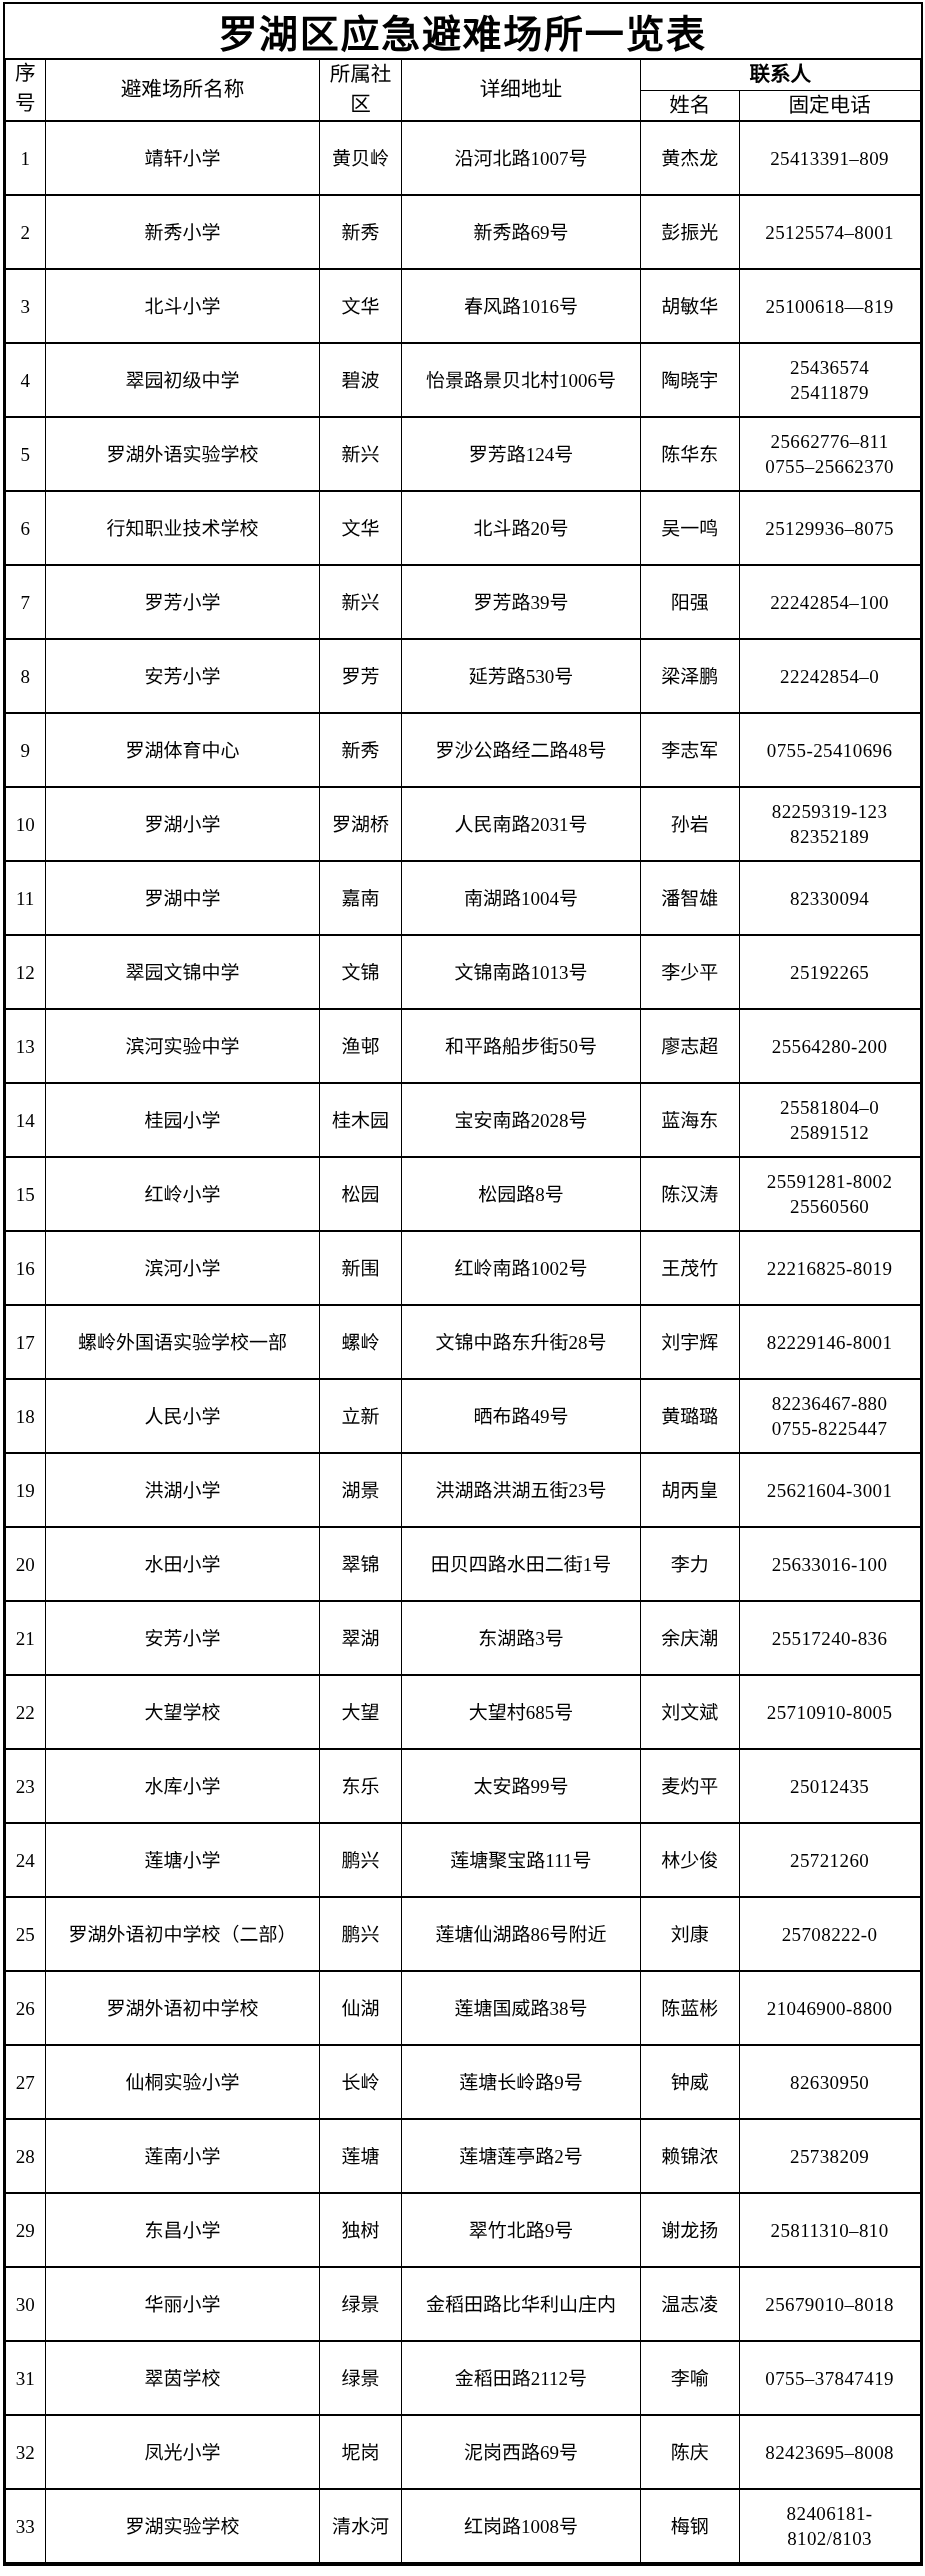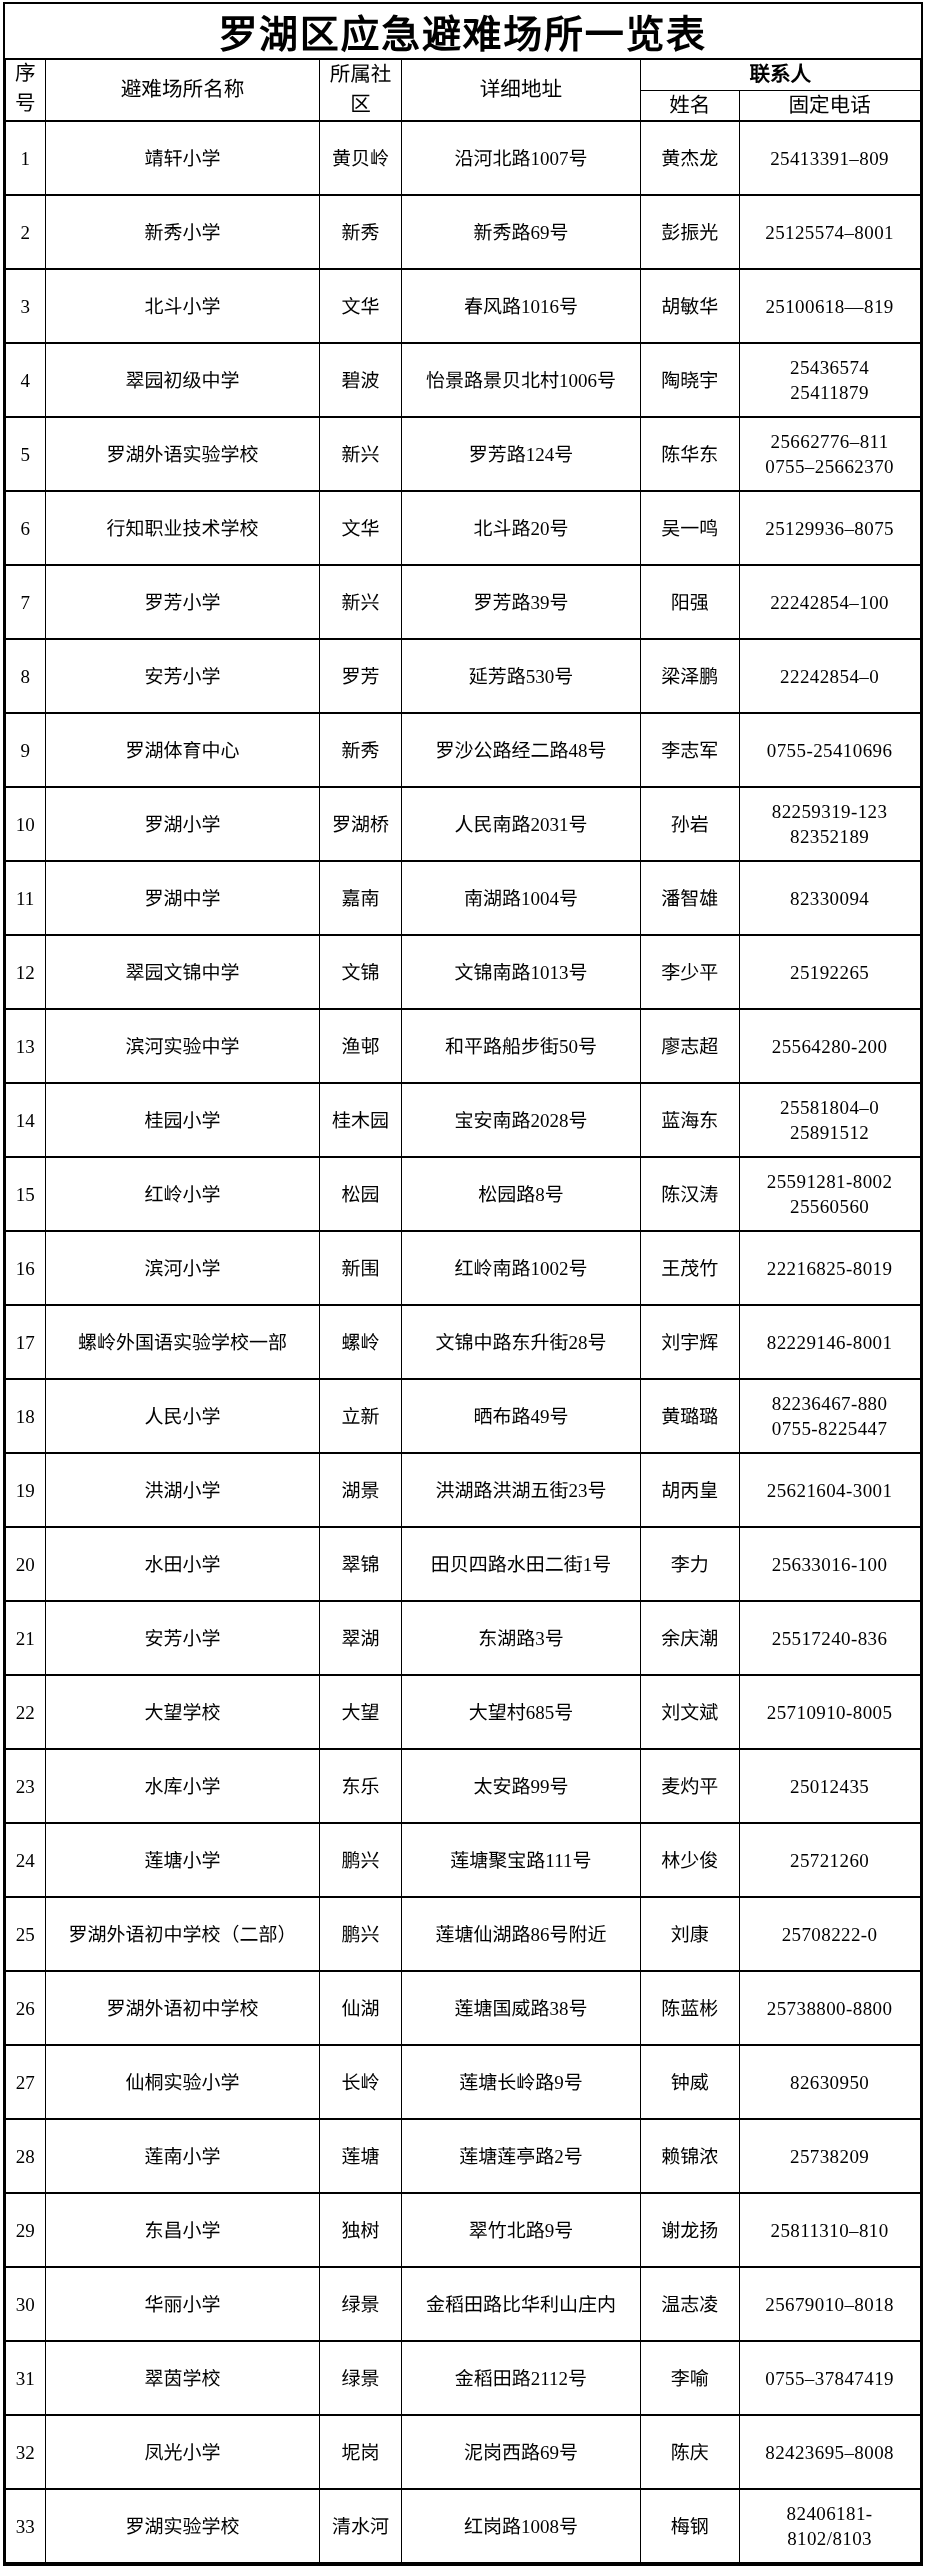--- a/index.html
+++ b/index.html
@@ -394,21 +394,21 @@
             </td>
   </tr>
 
   <tr>
     <td class="cell-serial">26</td>
     <td class="cell-name">罗湖外语初中学校</td>
     <td class="cell-comm">仙湖</td>
     <td class="cell-addr">莲塘国威路38号</td>
     <td class="cell-contact">陈蓝彬</td>
     <td class="cell-phone">
-              <div class="phone-line">25738800-8800</div>
+              <div class="phone-line">21046900-8800</div>
             </td>
   </tr>
 
   <tr>
     <td class="cell-serial">27</td>
     <td class="cell-name">仙桐实验小学</td>
     <td class="cell-comm">长岭</td>
     <td class="cell-addr">莲塘长岭路9号</td>
     <td class="cell-contact">钟威</td>
     <td class="cell-phone">

